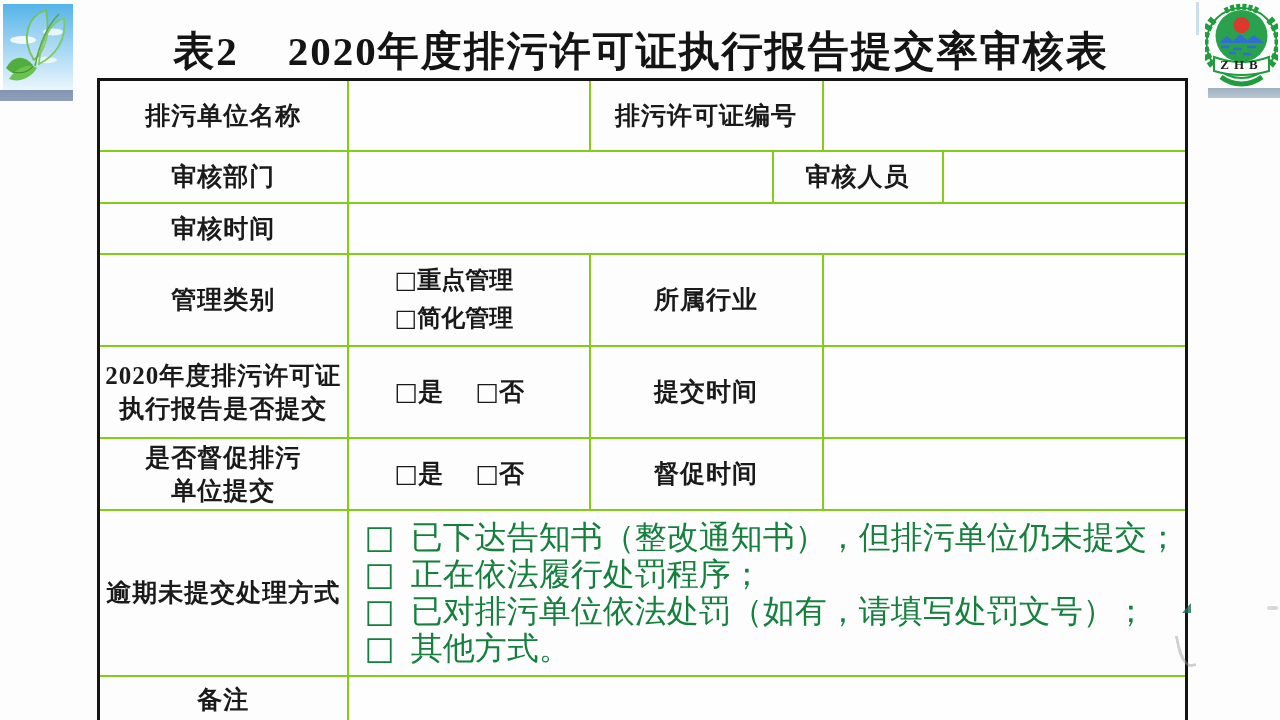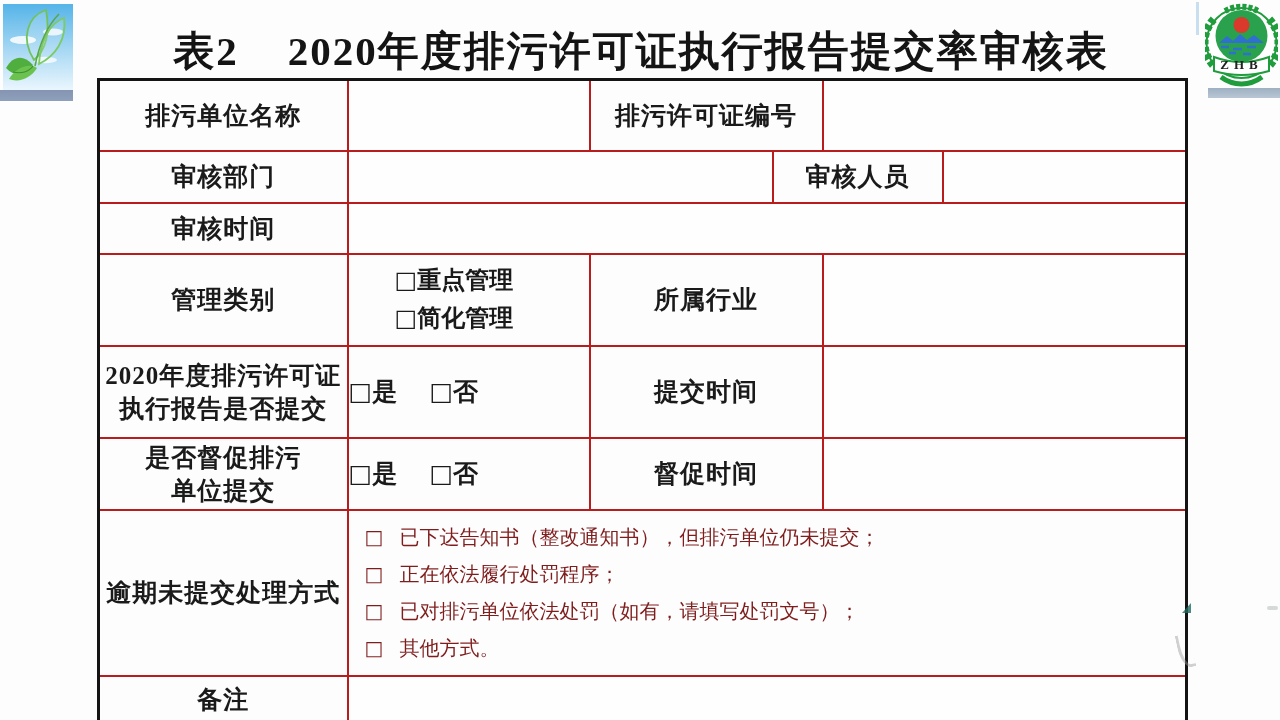--- a/index.html
+++ b/index.html
@@ -28,32 +28,32 @@
     white-space:nowrap;
   }
   .title .gap { display:inline-block; width:49px; }
 
   
   table.form-table {
     position:absolute; left:97px; top:78px; width:1088px;
     border-collapse:collapse; table-layout:fixed;
     border:3px solid #141414;
   }
-  .form-table td { border:2px solid #b91c1c; vertical-align:middle; }
+  .form-table td { border:2px solid #84cc16; vertical-align:middle; }
   .lbl  { text-align:center; font-weight:bold; font-size:25px; letter-spacing:1px; }
   .lbl .l2 { line-height:1.32; }
   .blank { background:#fefefe; }
   .opt-cell { padding-left:46px; font-weight:bold; font-size:24px;margin-left:31px; }
   .opt-cell .optline { line-height:1.55; white-space:nowrap; }
-  .yn-cell { font-weight:bold; font-size:25px; white-space:nowrap; }
+  .yn-cell { padding-left:46px; font-weight:bold; font-size:25px; white-space:nowrap; }
   .yn-cell .yn + .yn { margin-left:26px; }
   .cb { font-family:"DejaVu Sans",sans-serif; font-weight:normal; }
   .long-opts { padding:8px 10px 8px 16px; }
   .long-opts .optline {
-    font-weight:normal; font-size:20px; line-height:37px; color:#7f1d1d;
+    font-weight:normal; font-size:32px; line-height:37px; color:#15803d;
     white-space:nowrap;
   }
   .long-opts .cb { margin-right:16px; }
 
   
   .art-triangle { position:absolute; left:1182px; top:603px; width:9px; height:10px;
                   background:#1e6b5e; clip-path:polygon(100% 0,100% 100%,0 100%);
                   opacity:.8; }
   .art-curve { position:absolute; left:1178px; top:634px; width:15px; height:34px;
                border-left:3px solid #9a9a9a; border-bottom:3px solid #9a9a9a;

